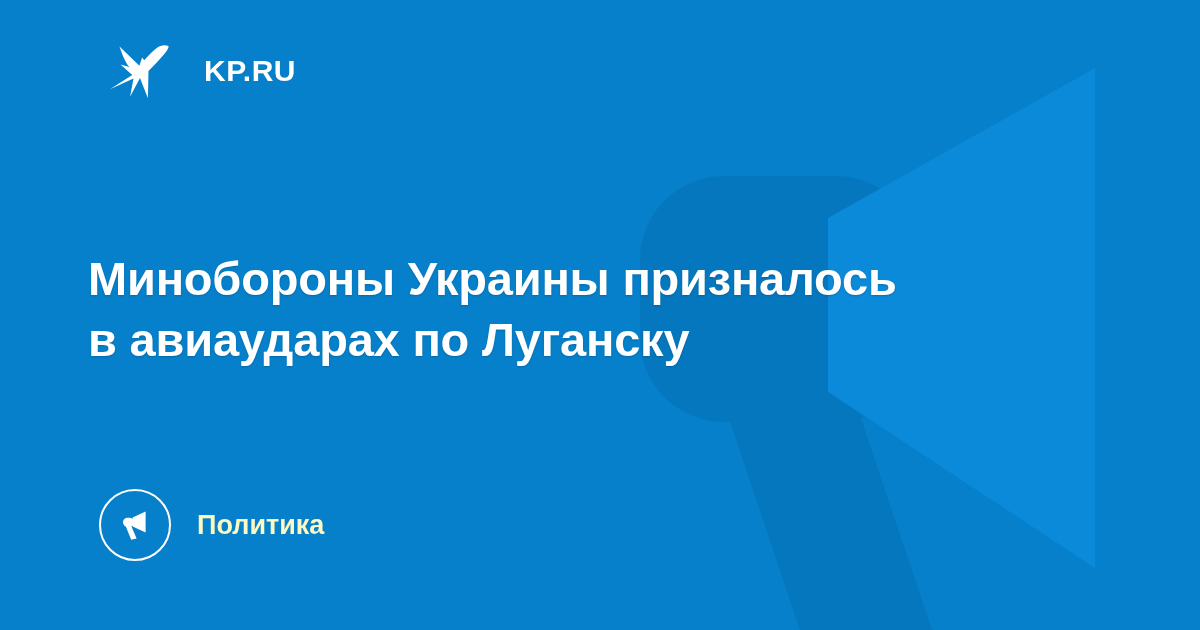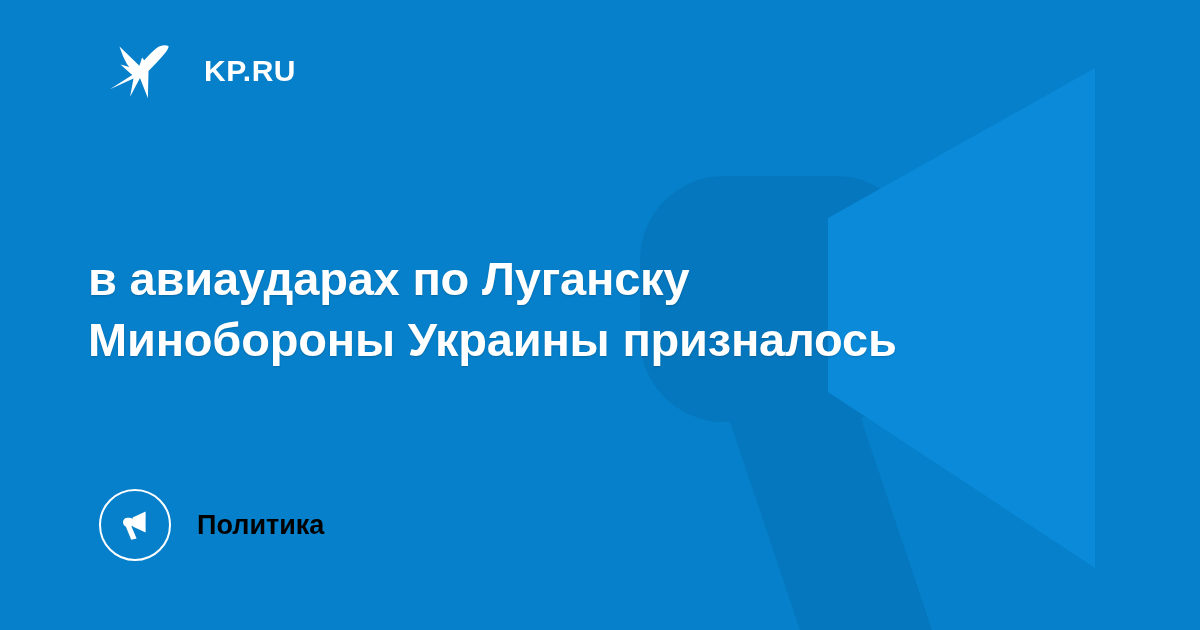--- a/index.html
+++ b/index.html
@@ -78,21 +78,21 @@
     border:2px solid #ffffff;
     border-radius:50%;
     box-sizing:border-box;
     display:flex;
     align-items:center;
     justify-content:center;
     flex:0 0 auto;
   }
   .category-badge svg{display:block;}
   .category-label{
-    color:#000000;
+    color:#fef9c3;
     font-size:27px;
     font-weight:bold;
     line-height:1;
     white-space:nowrap;
   }
 </style>
 </head>
 <body>
 
 <div class="card">
@@ -111,22 +111,22 @@
       <path fill="#ffffff" d="M62.5 6.2 C58.6 4.6 54.1 5.4 50.3 8.2 C45.6 11.6 41.6 16.3 37.4 21.0
            L35.2 18.0 L32.4 26.6 L11.9 6.6 C11.9 6.6 16.4 21.4 22.1 27.9
            L12.9 25.2 L25.0 36.0 L2.0 50.8 L26.3 39.8 L22.8 58.6 L33.0 39.3
            L41.2 60.0 L41.8 32.1 C47.5 26.1 53.4 19.8 57.9 14.6
            C60.6 11.5 62.8 8.6 62.5 6.2 Z"></path>
     </svg>
     <span class="brand-name">KP.RU</span>
   </div>
 
   <h1 class="headline">
+    <span class="headline-line">Минобороны Украины призналось</span>
     <span class="headline-line">в авиаударах по Луганску</span>
-    <span class="headline-line">Минобороны Украины призналось</span>
   </h1>
 
   <div class="category">
     <span class="category-badge">
       <svg width="40" height="40" viewBox="0 0 40 40">
 
         <path fill="#ffffff" d="M30.6 6.4 L30.6 27.6 L17.6 21.4 L17.6 12.6 Z"></path>
 
         <rect fill="#ffffff" x="8.0" y="12.8" width="11.0" height="9.0" rx="4.5" ry="4.5"></rect>
 

